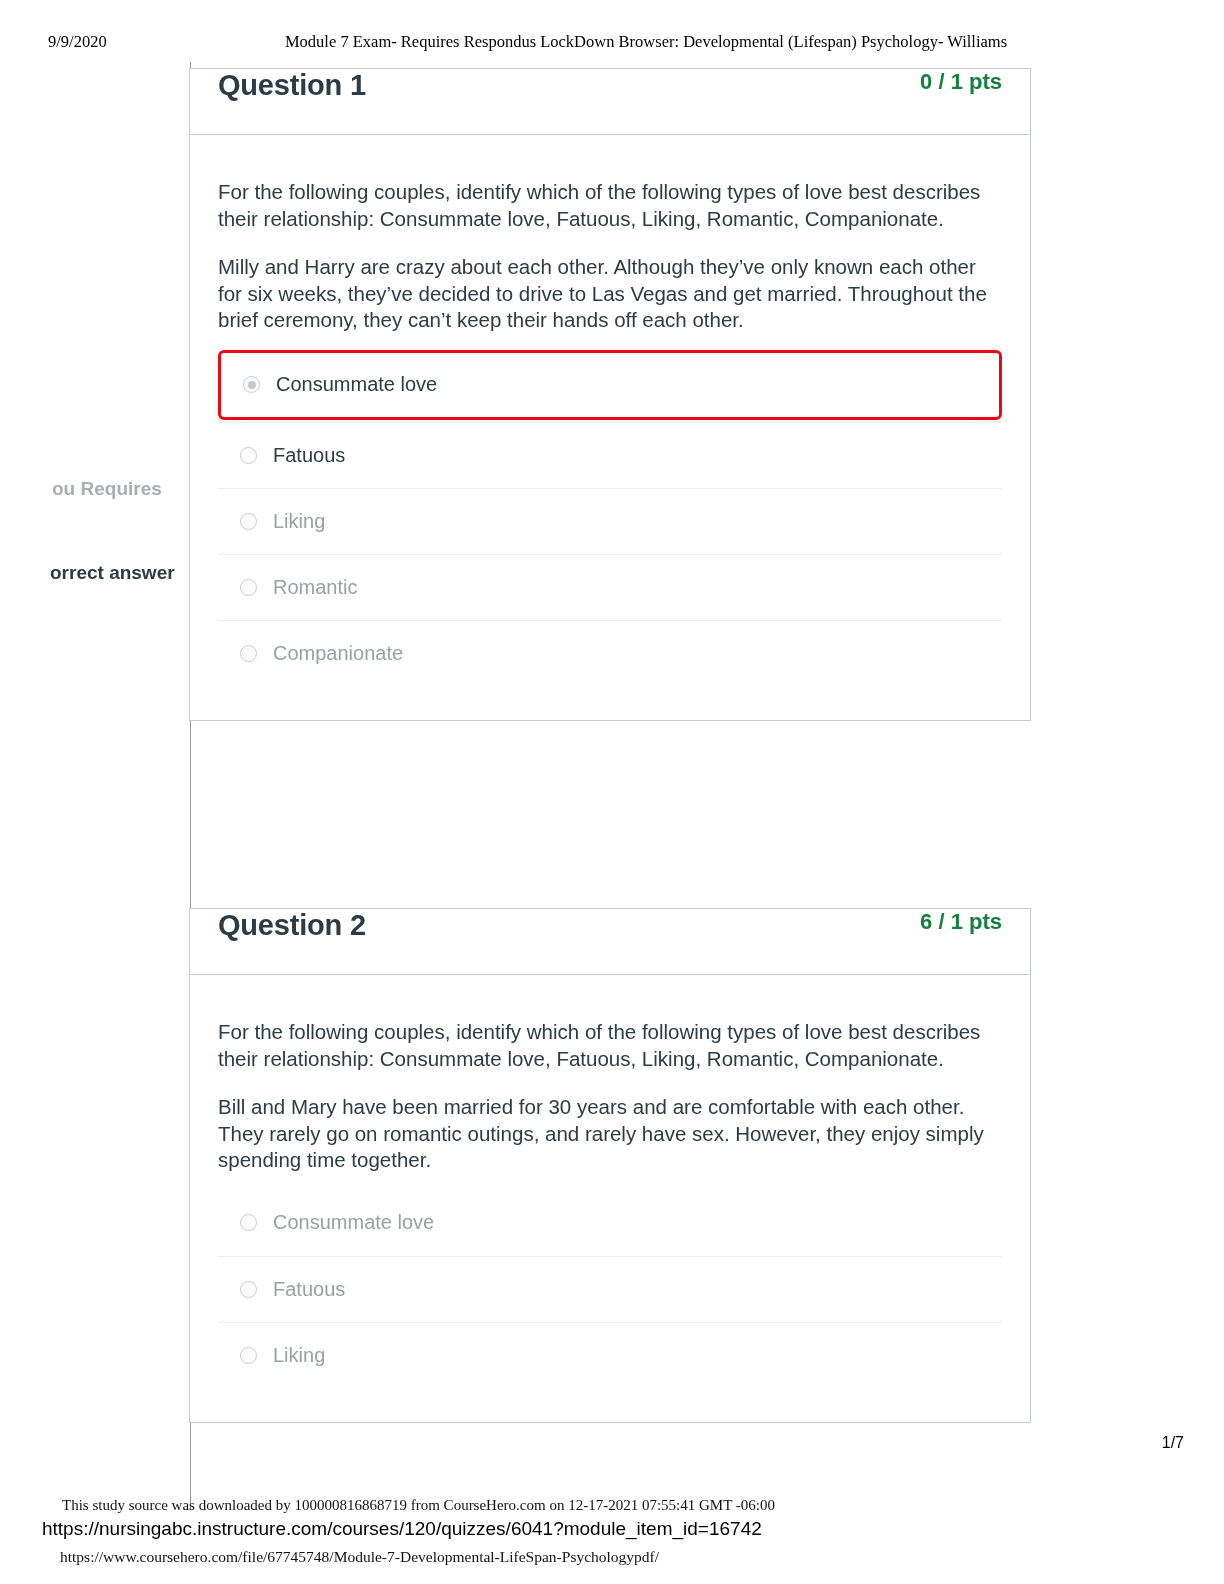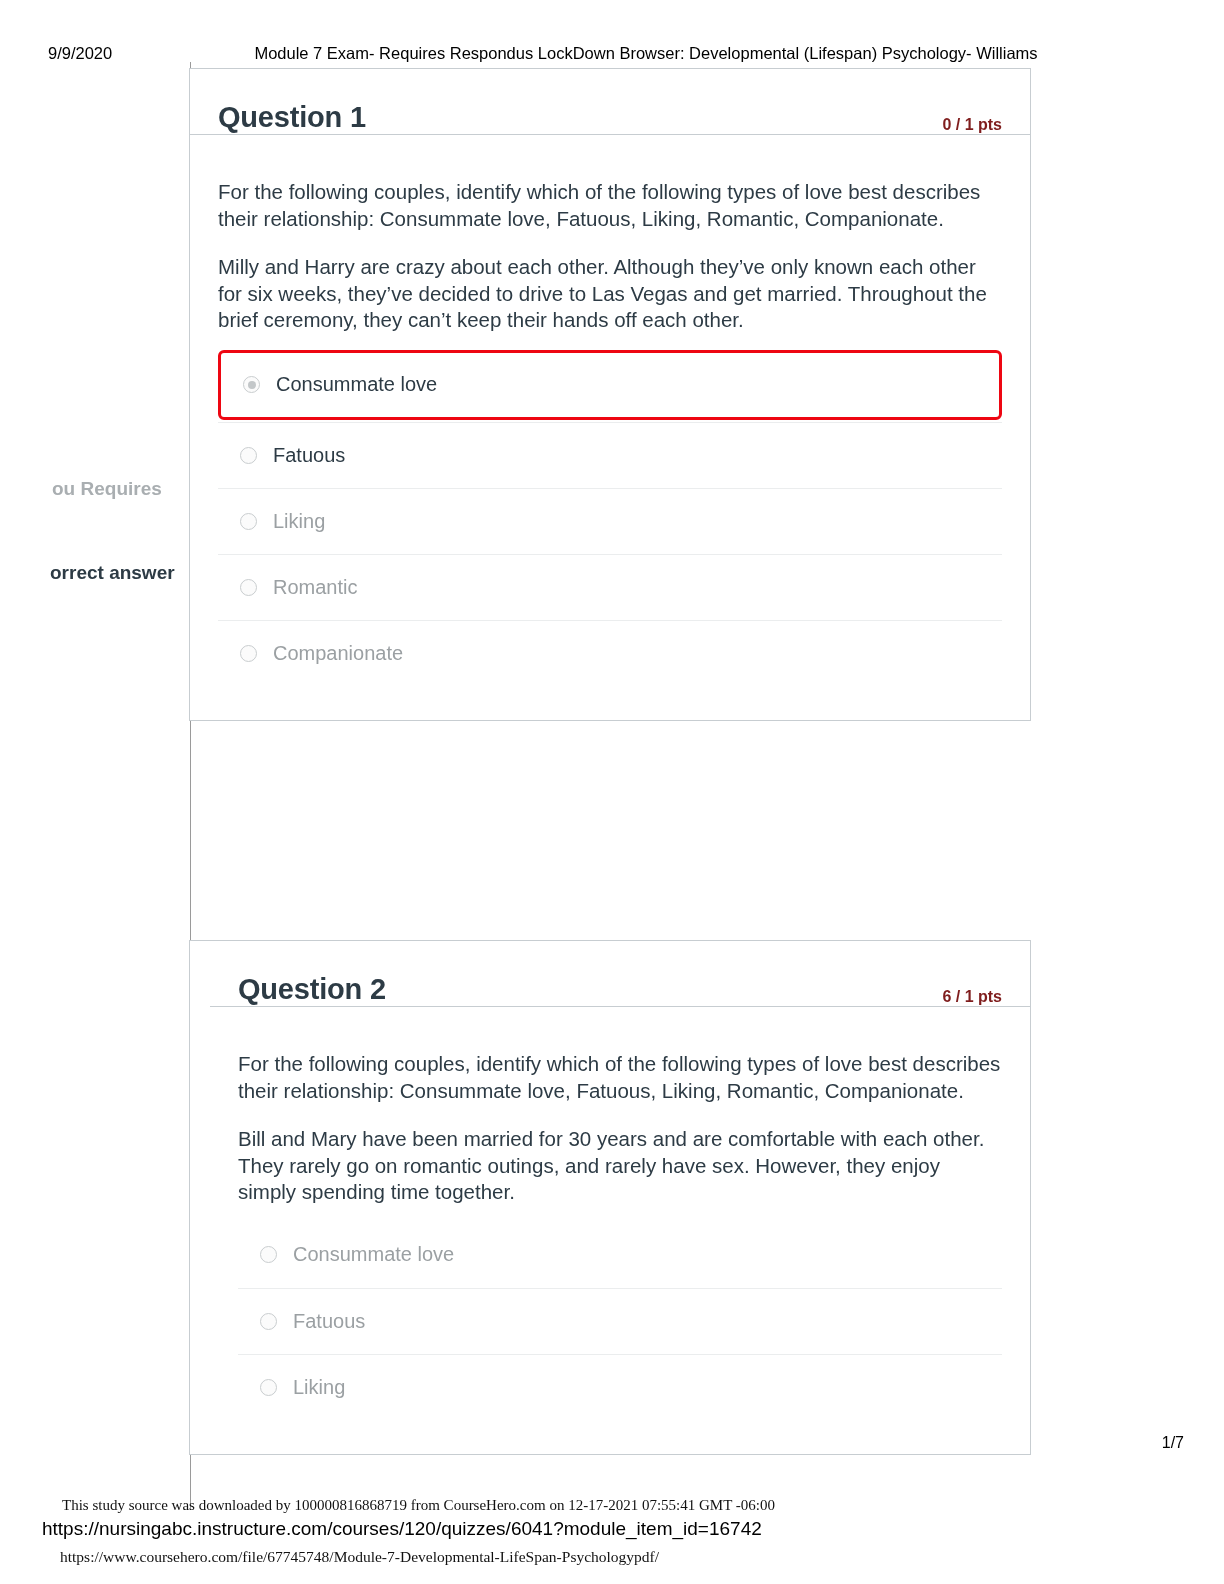--- a/index.html
+++ b/index.html
@@ -12,24 +12,25 @@
     height: 1584px;
     position: relative;
     font-family: "Liberation Sans", sans-serif;
     color: #000000;
     overflow: hidden;
   }
 
   
   .page-header {
     position: absolute;
-    top: 44px;
+    top: 32px;
     left: 0;
     width: 1208px;
     height: 26px;
+    font-family: Liberation Serif, serif;
   }
   .page-header .date {
     position: absolute;
     left: 48px;
     top: 0;
     font-size: 16.5px;
     color: #000;
     letter-spacing: 0px;
   }
   .page-header .doc-title {
@@ -59,36 +60,36 @@
     left: 189px;
     width: 842px;
     box-sizing: border-box;
     border: 1px solid #c7cdd1;
     background: #ffffff;
   }
   .question-header {
     height: 66px;
     border-bottom: 1px solid #c7cdd1;
     display: flex;
-    align-items: flex-end;
+    align-items: flex-start;
     justify-content: space-between;
     padding: 0 28px 0 28px;
     box-sizing: border-box;
     background: #ffffff;
   }
   .question-title {
     font-size: 29px;
     font-weight: bold;
     color: #2d3b45;
     letter-spacing: -0.2px;
   }
   .question-points {
-    font-size: 16px;
+    font-size: 22px;
     font-weight: bold;
-    color: #7f1d1d;
+    color: #15803d;
   }
   .question-body {
     padding: 44px 28px 34px 28px;
     box-sizing: border-box;
   }
   .question-text {
     font-size: 20.5px;
     line-height: 26.5px;
     color: #2d3b45;
     margin: 0 0 22px 0;
@@ -239,21 +240,21 @@
         <span class="radio"></span>
         <span class="answer-label">Companionate</span>
       </div>
     </div>
   </div>
 </div>
 
 <div class="gutter-note answered" style="left:52px; top:478px;">ou Requires</div>
 <div class="gutter-note correct" style="left:50px; top:562px;">orrect answer</div>
 
-<div class="question-card" id="q2-card" style="top:940px;padding-left:20px;">
+<div class="question-card" id="q2-card" style="top:908px;">
   <div class="question-header">
     <div class="question-title">Question 2</div>
     <div class="question-points">6 / 1 pts</div>
   </div>
   <div class="question-body">
     <p class="question-text">For the following couples, identify which of the following types of love best describes their relationship: Consummate love, Fatuous, Liking, Romantic, Companionate.</p>
     <p class="question-text">Bill and Mary have been married for 30 years and are comfortable with each other. They rarely go on romantic outings, and rarely have sex. However, they enjoy simply spending time together.</p>
 
     <div class="answers">
       <div class="answer-row first">

